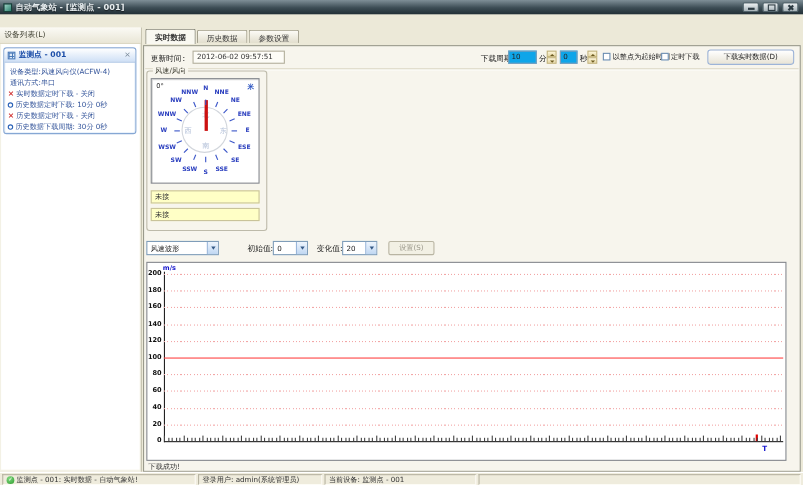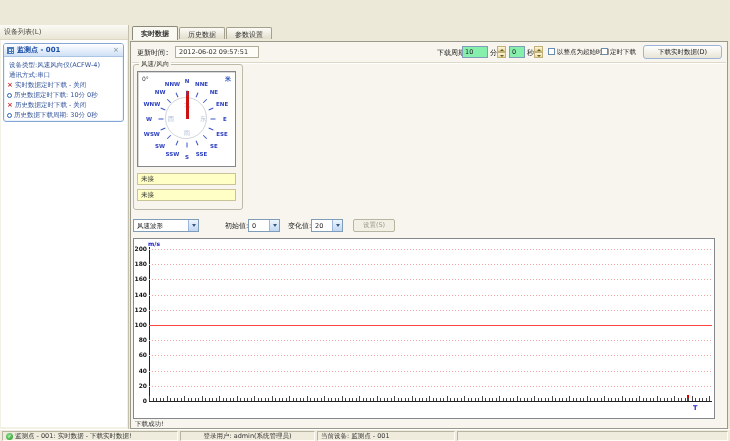--- a/index.html
+++ b/index.html
@@ -59,21 +59,21 @@
        border:1px solid #a3a08e;border-bottom:none;border-radius:2px 2px 0 0;
        background:linear-gradient(#fcfbf6,#e2decd);white-space:nowrap;}
   .tab.active{background:#f9f8f1;height:14px;margin-top:-1px;border-color:#8a8a7c;font-weight:bold;}
   .tabpage{position:absolute;left:0;top:16px;width:598px;height:388px;background:#f7f5ed;
            border:1px solid #9a9a8c;box-sizing:border-box;}
   .toolbar-sep{position:absolute;left:1px;top:20px;width:594px;height:1px;background:#ddd9c6;box-shadow:0 1px 0 #fff;}
   .lbl{position:absolute;font-size:7px;color:#222;white-space:nowrap;}
   .update-field{position:absolute;left:44px;top:4px;width:84px;height:12px;background:#fdfcf7;
                 border:1px solid #b2ae9c;box-sizing:border-box;font-size:6.5px;line-height:10px;
                 padding-left:3px;color:#333;white-space:nowrap;}
-  .txt-input{position:absolute;height:12px;background:#86efac;border:1px solid #7f9db9;box-sizing:border-box;
+  .txt-input{position:absolute;height:12px;background:#0ea5e9;border:1px solid #7f9db9;box-sizing:border-box;
              font-size:6.5px;line-height:10px;padding-left:2px;color:#222;}
   .spin{position:absolute;width:9px;height:12px;}
   .spin-up,.spin-dn{position:absolute;left:0;width:9px;height:6px;background:linear-gradient(#fdf6da,#e5d7a2);
              border:1px solid #c2b278;box-sizing:border-box;}
   .spin-up{top:0;} .spin-dn{top:6px;}
   .spin-up::after{content:"";position:absolute;left:2px;top:1.5px;border-left:2px solid transparent;
              border-right:2px solid transparent;border-bottom:2.5px solid #6b5a20;}
   .spin-dn::after{content:"";position:absolute;left:2px;top:1.5px;border-left:2px solid transparent;
              border-right:2px solid transparent;border-top:2.5px solid #6b5a20;}
   .checkbox{position:absolute;width:7px;height:7px;background:#fff;border:1px solid #6a8cb0;box-sizing:border-box;}
@@ -118,30 +118,46 @@
   .axis-h{position:absolute;left:15px;top:162px;width:563px;height:1px;background:#222;}
   .xtick{position:absolute;width:1px;background:#444;}
   .xcursor{position:absolute;left:553px;top:156px;width:2px;height:6px;background:#e00000;}
   .t-label{position:absolute;left:559px;top:165px;font-size:6.5px;font-weight:bold;color:#1a1ad0;}
   .dl-msg{position:absolute;left:4px;top:378px;font-size:6.5px;color:#333;}
   
   .statusbar{position:absolute;left:0;top:429px;width:730px;height:12px;background:#efecdd;
              border-top:1px solid #ffffff;display:flex;gap:2px;padding:1px 2px 0;box-sizing:border-box;}
   .pane{border:1px solid;border-color:#b7b4a2 #fdfcf6 #fdfcf6 #b7b4a2;font-size:6.5px;color:#333;
         line-height:8px;padding:0 3px;display:flex;align-items:center;gap:2px;white-space:nowrap;overflow:hidden;box-sizing:border-box;}
-  .p1{width:176px;} .p2{width:135px;justify-content:center;} .p3{width:138px;} .p4{flex:1;}
+  .p1{width:176px;} .p2{width:113px;} .p3{width:138px;} .p4{flex:1;}
   .ok-icon{width:7px;height:7px;border-radius:50%;background:radial-gradient(circle at 35% 30%,#7fd87f,#2f9e2f);
            color:#fff;font-size:5px;line-height:7px;text-align:center;flex:0 0 auto;}
   .ok-icon::before{content:"✓";}
 </style>
 </head>
 <body>
 
 <div class="screen">
 
+  <div class="titlebar">
+    <div class="app-icon"></div>
+    <span class="title-text">自动气象站 - [监测点 - 001]</span>
+    <div class="win-btns">
+      <div class="win-btn">
+          <div class="g-min"></div>
+        </div>
+      <div class="win-btn">
+          <div class="g-res"></div>
+        </div>
+      <div class="win-btn">
+          <div class="g-cls1"></div>
+          <div class="g-cls2"></div>
+        </div>
+    </div>
+  </div>
 
 
   <div class="sidebar">
     <div class="sidebar-header">设备列表(L)</div>
     <div class="sidebar-body">
       <div class="device-card">
         <div class="card-header">
           <div class="grid-icon"></div>
           <span class="card-title">监测点 - 001</span>
           <div class="card-close"></div>
@@ -463,21 +479,21 @@
           </div>
       </div>
 
       <div class="dl-msg">下载成功!</div>
     </div>
   </div>
 
   <div class="statusbar">
     <div class="pane p1">
       <span class="ok-icon"></span>
-      <span>监测点 - 001: 实时数据 - 下载实时数据!</span>
+      <span>监测点 - 001: 实时数据 - 自动气象站!</span>
     </div>
     <div class="pane p2">
       <span>登录用户: admin(系统管理员)</span>
     </div>
     <div class="pane p3">
       <span>当前设备: 监测点 - 001</span>
     </div>
     <div class="pane p4"></div>
   </div>
 

